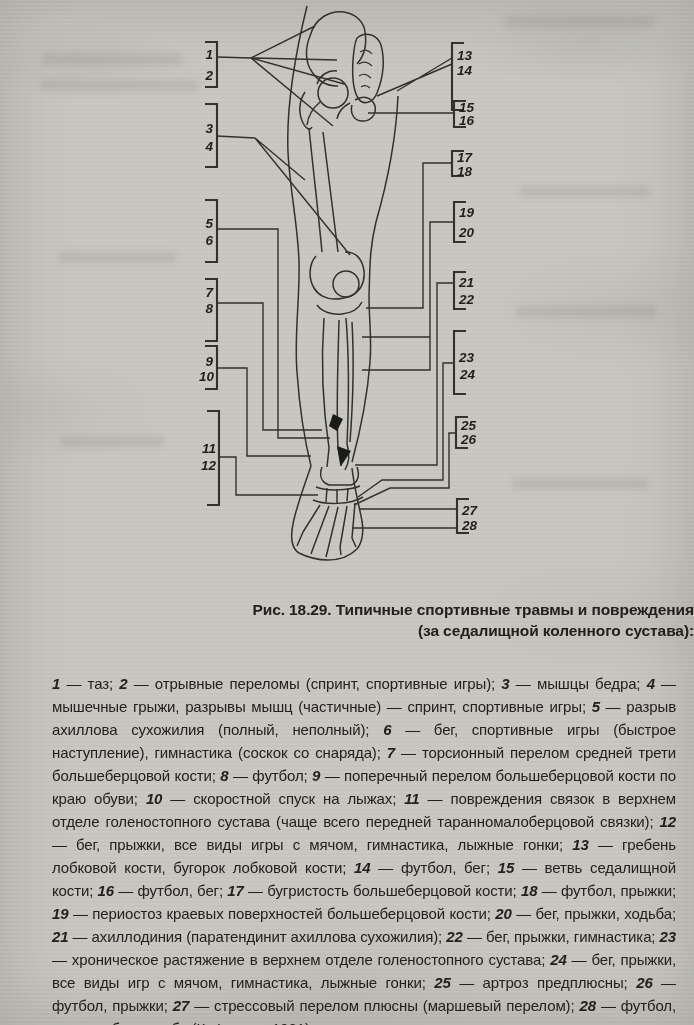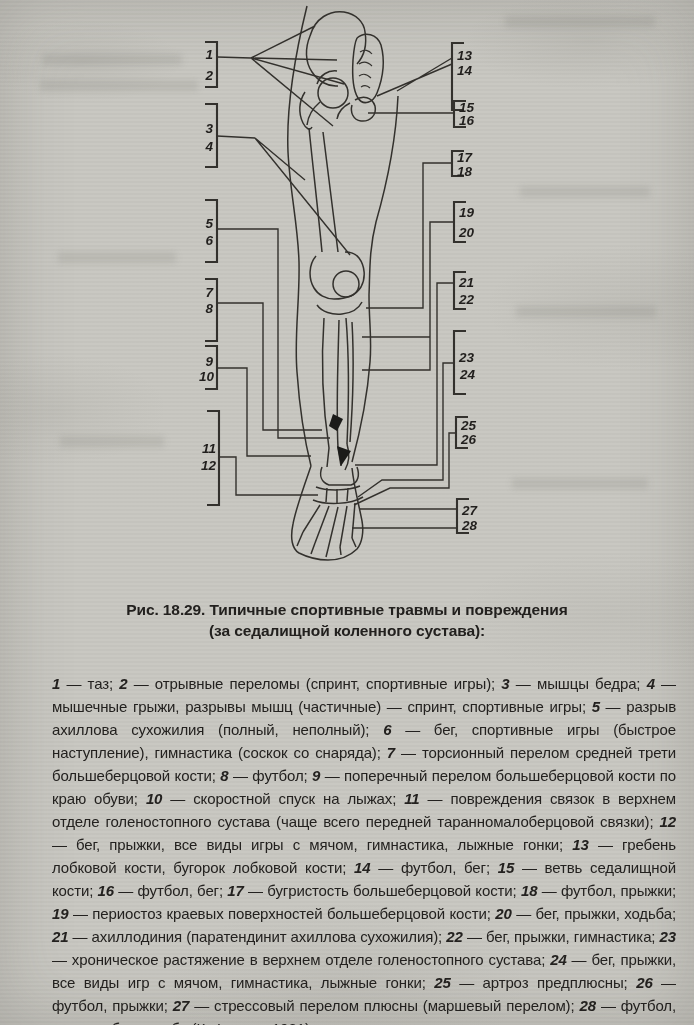--- a/index.html
+++ b/index.html
@@ -17,21 +17,21 @@
       repeating-linear-gradient(0deg, rgba(255,255,255,.025) 0 2px, rgba(0,0,0,.018) 2px 4px);}
   .ghost{position:absolute;background:rgba(93,93,88,.13);filter:blur(3px);border-radius:2px;}
   .fig{position:absolute;left:0;top:0;}
   .fig path, .fig circle{fill:none;stroke:#33312d;}
   .bone{stroke-width:1.5;}
   .hatch{stroke-width:1.1;}
   .leader{stroke-width:1.4;}
   .bracket{stroke-width:2.1;}
   .wedge{fill:#1b1b19;stroke:none;}
   .blabel{font:italic 700 13.5px "Liberation Sans",sans-serif;fill:#211f1d;stroke:none;}
-  .caption{position:absolute;left:0;top:599px;width:694px;text-align:center;
+  .caption{position:absolute;left:0;top:599px;width:694px;text-align:right;
            font-weight:700;font-size:15.5px;line-height:21px;color:#22201e;letter-spacing:-.1px;}
   .legend{position:absolute;left:36px;top:656px;width:624px;margin:16px;
           text-align:justify;font-size:15px;line-height:23px;color:#23211f;letter-spacing:-.12px;}
   .legend .lnum{font-style:italic;font-weight:700;}
 </style>
 </head>
 <body>
 
 <div class="paper">
 

